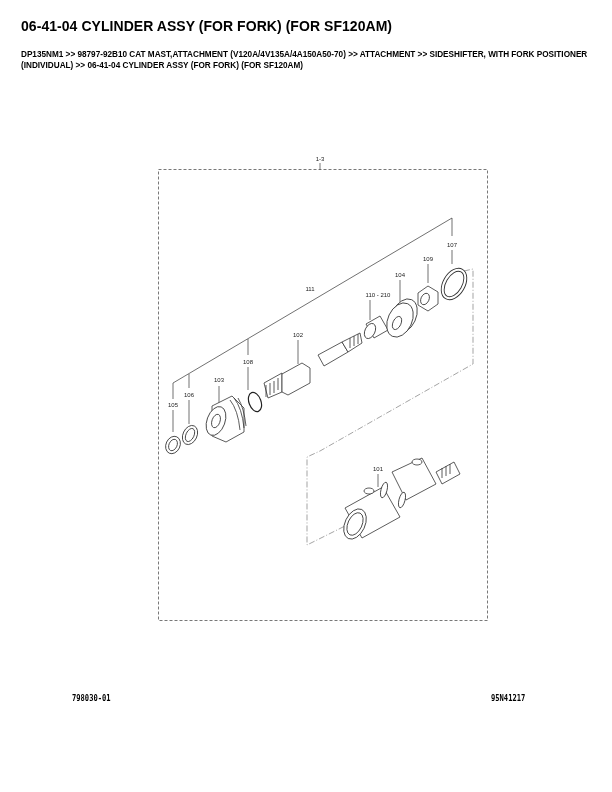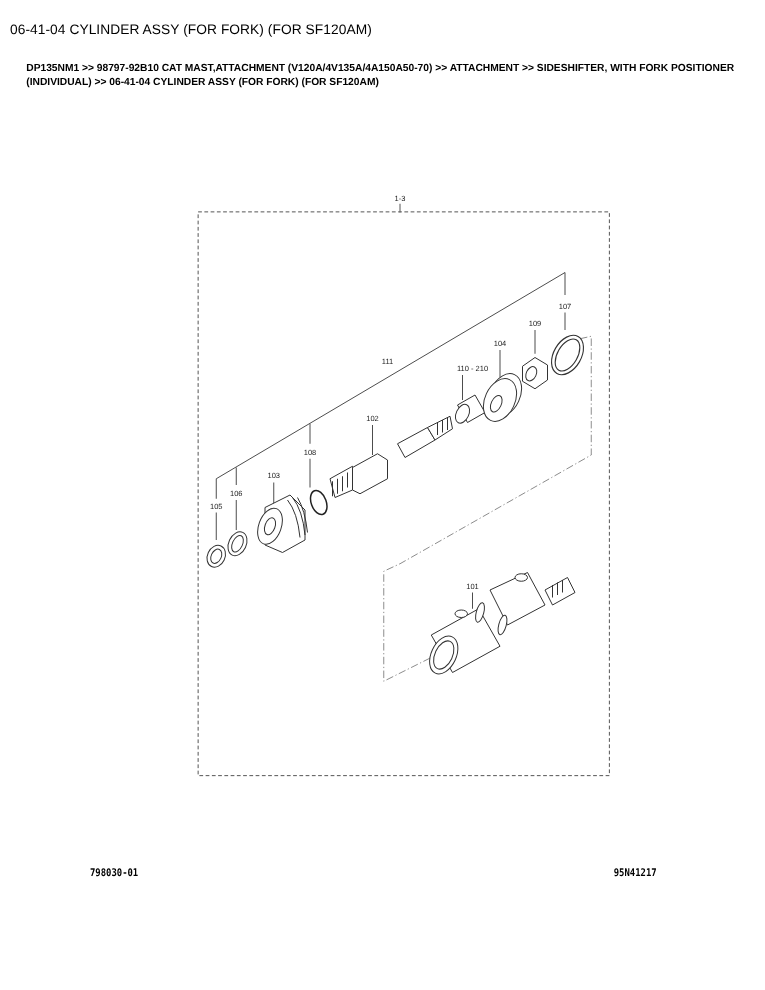--- a/index.html
+++ b/index.html
@@ -1,18 +1,18 @@
 <!DOCTYPE html>
 <html><head>
   <meta charset="utf-8">
   <style>
     html, body { margin: 0; padding: 0; background: #ffffff; }
     body { width: 612px; height: 792px; position: relative; overflow: hidden;
            font-family: "Liberation Sans", sans-serif; color: #000; }
-    .title { position: absolute; left: 8px; top: 18px; font-size: 11px; font-weight: normal; letter-spacing: 0.05px; }
+    .title { position: absolute; left: 21px; top: 18px; font-size: 14px; font-weight: bold; letter-spacing: 0.05px; }
     .breadcrumb { position: absolute; left: 21px; top: 49px; width: 575px; font-size: 8.2px; font-weight: bold; line-height: 11px; }
     .footer-left { position: absolute; left: 72px; top: 693px; font-size: 8.4px; font-family: "DejaVu Sans Mono", monospace; font-weight: bold; transform: scaleX(0.85); transform-origin: left; }
     .footer-right { position: absolute; left: 491px; top: 693px; font-size: 8.4px; font-family: "DejaVu Sans Mono", monospace; font-weight: bold; transform: scaleX(0.85); transform-origin: left; }
     svg.diagram { position: absolute; left: 0; top: 0; }
     svg text { font-family: "Liberation Sans", sans-serif; font-size: 6px; fill: #222; }
   </style>
 </head>
 <body>
 
 <div class="title">06-41-04 CYLINDER ASSY (FOR FORK) (FOR SF120AM)</div>

